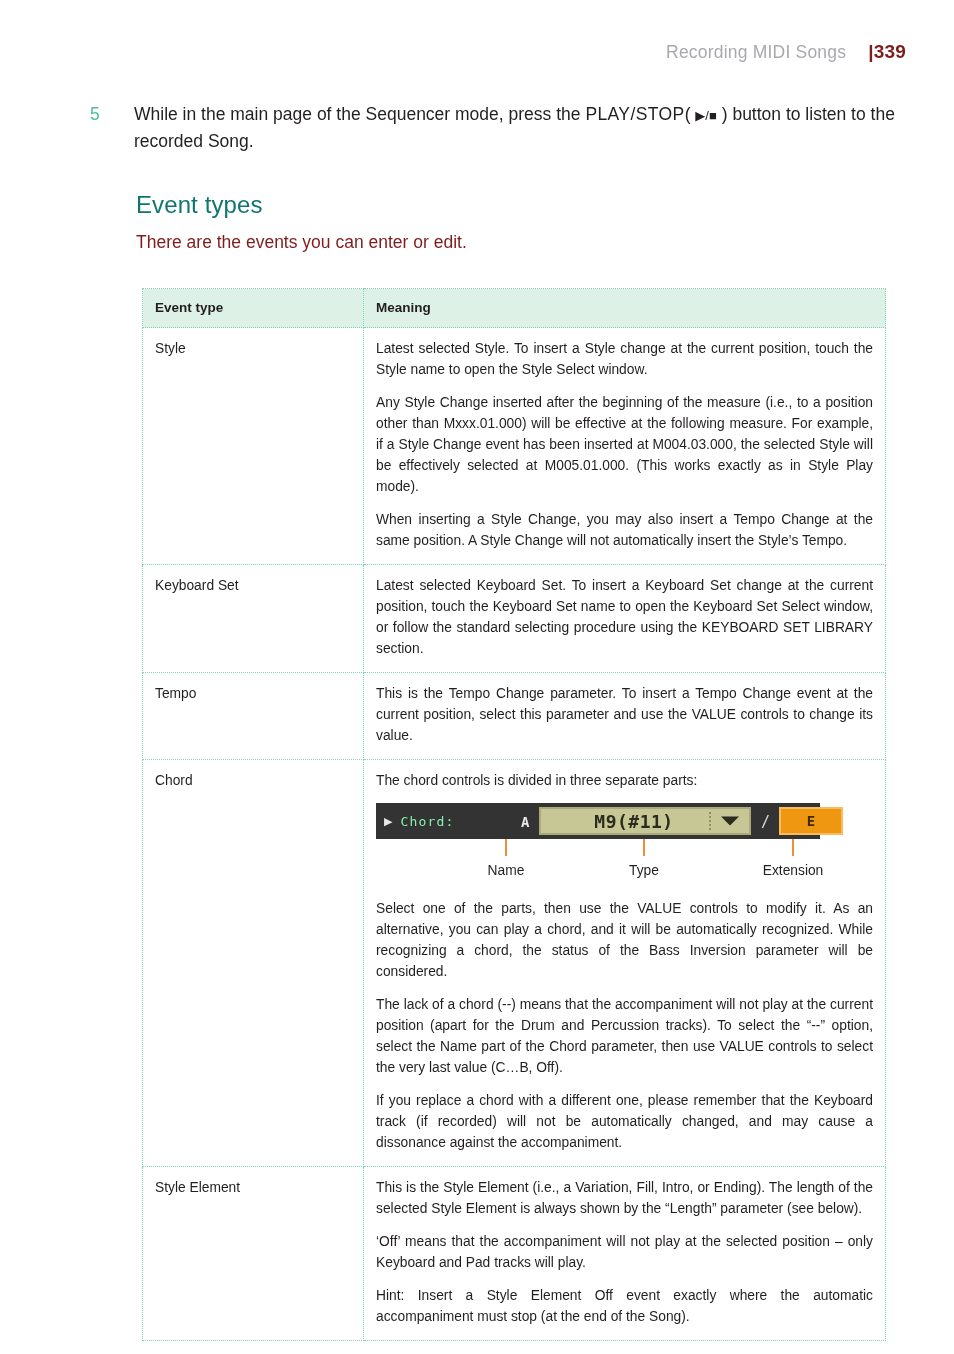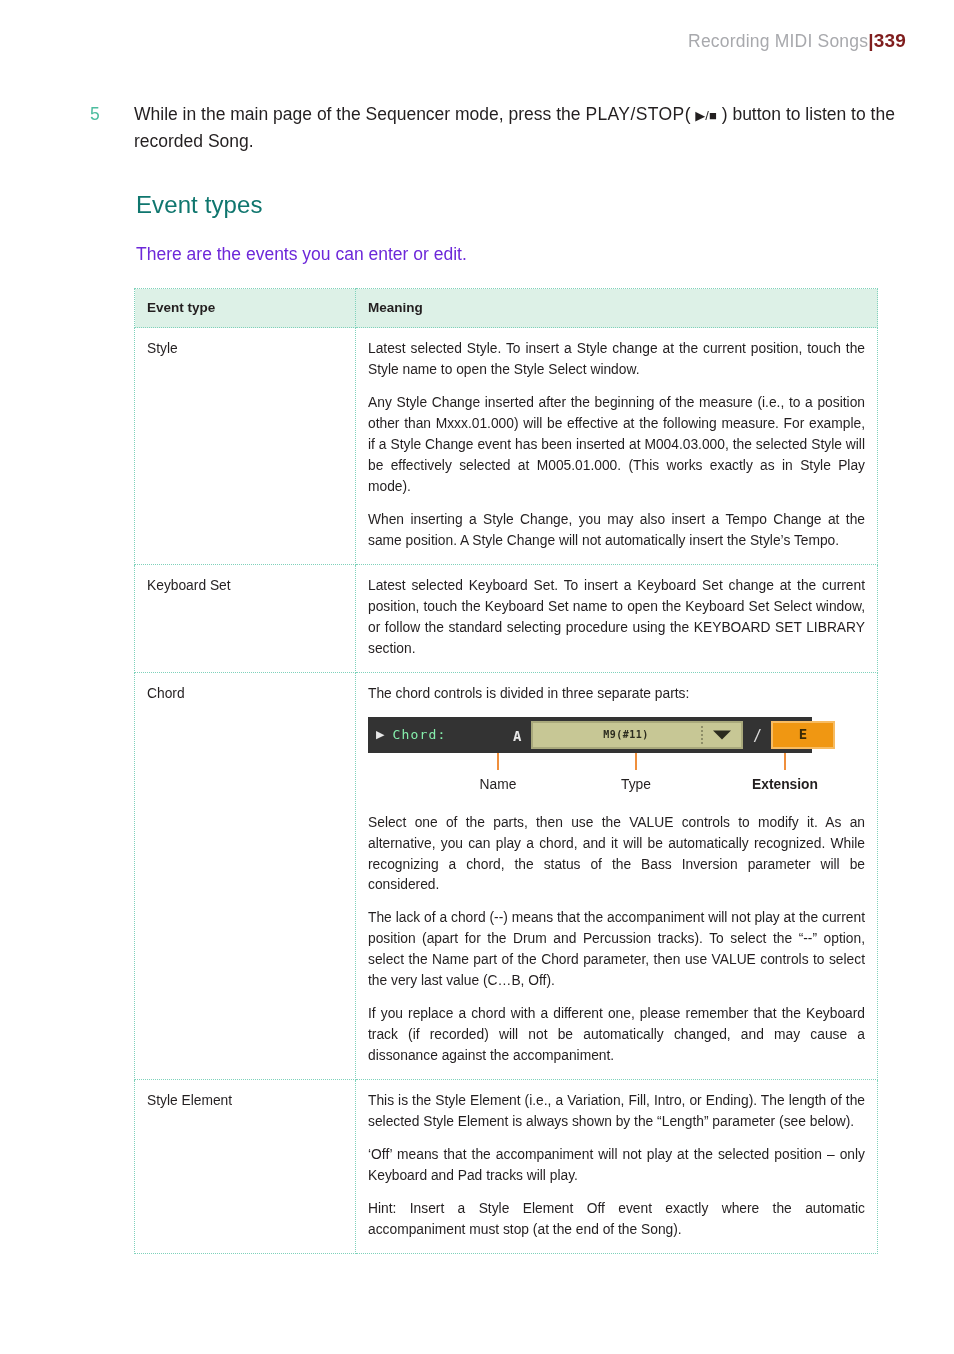--- a/index.html
+++ b/index.html
@@ -12,24 +12,25 @@
     height: 1354px;
     position: relative;
     font-family: "Liberation Sans", sans-serif;
     color: #231f20;
     -webkit-font-smoothing: antialiased;
   }
 
   
   .page-header {
     position: absolute;
-    top: 30px;
+    top: 41px;
     right: 48px;
     display: flex;
     align-items: baseline;
+    gap: 22px;
   }
   .header-title {
     font-size: 17.5px;
     color: #a8a9ad;
     letter-spacing: 0.2px;
   }
   .header-pageno {
     font-size: 19px;
     font-weight: bold;
     color: #7f1d1d;
@@ -67,31 +68,31 @@
     top: 191px;
     left: 136px;
     font-size: 24px;
     color: #0f766e;
     font-weight: normal;
     margin: 0;
     letter-spacing: 0.1px;
   }
   .intro-text {
     position: absolute;
-    top: 244px;
+    top: 232px;
     left: 136px;
     font-size: 17.5px;
-    color: #6d28d9;
+    color: #7f1d1d;
   }
 
   
   .event-table {
     position: absolute;
     top: 288px;
-    left: 134px;
+    left: 142px;
     width: 744px;
     border-collapse: collapse;
     table-layout: fixed;
   }
   .event-table td, .event-table th {
     vertical-align: top;
     border-right: 1px dotted #7fd2bb;
     border-bottom: 1px dotted #7fd2bb;
     border-top: none;
     border-left: 1px dotted #7fd2bb;
@@ -170,21 +171,21 @@
     height: 28px;
     background: #c7c795;
     border: 2px solid #a9a97c;
     box-sizing: border-box;
     display: flex;
     align-items: center;
     justify-content: center;
   }
   .chord-type-text {
     font-family: "DejaVu Sans Mono", monospace;
-    font-size: 10px;
+    font-size: 18px;
     color: #2b2b1e;
     font-weight: bold;
     letter-spacing: 0.5px;
     margin-left: -22px;
   }
   .chord-type-divider {
     position: absolute;
     right: 38px;
     top: 3px;
     bottom: 3px;
@@ -283,20 +284,26 @@
       </td>
     </tr>
 
     <tr>
       <td class="cell-type">Keyboard Set</td>
       <td class="cell-meaning">
         <p>Latest selected Keyboard Set. To insert a Keyboard Set change at the current position, touch the Keyboard Set name to open the Keyboard Set Select window, or follow the standard selecting procedure using the KEYBOARD SET LIBRARY section.</p>
       </td>
     </tr>
 
+    <tr>
+      <td class="cell-type">Tempo</td>
+      <td class="cell-meaning">
+        <p>This is the Tempo Change parameter. To insert a Tempo Change event at the current position, select this parameter and use the VALUE controls to change its value.</p>
+      </td>
+    </tr>
 
     <tr>
       <td class="cell-type">Chord</td>
       <td class="cell-meaning">
         <p class="nojust">The chord controls is divided in three separate parts:</p>
 
         <div class="chord-figure">
           <div class="chord-bar">
             <span class="chord-arrow">▶</span>
             <span class="chord-label">Chord:</span>
@@ -311,21 +318,21 @@
           </div>
 
           <div class="callouts">
             <span class="callout-tick" style="left:129px;"></span>
             <span class="callout-label" style="left:130px;text-align:center;">Name</span>
 
             <span class="callout-tick" style="left:267px;"></span>
             <span class="callout-label" style="left:268px;">Type</span>
 
             <span class="callout-tick" style="left:416px;"></span>
-            <span class="callout-label" style="left:417px;font-weight:bold;">Extension</span>
+            <span class="callout-label" style="left:417px;">Extension</span>
           </div>
         </div>
 
         <p>Select one of the parts, then use the VALUE controls to modify it. As an alternative, you can play a chord, and it will be automatically rec­ognized. While recognizing a chord, the status of the Bass Inversion parameter will be considered.</p>
         <p>The lack of a chord (--) means that the accompaniment will not play at the current position (apart for the Drum and Percussion tracks). To select the “--” option, select the Name part of the Chord parame­ter, then use VALUE controls to select the very last value (C…B, Off).</p>
         <p>If you replace a chord with a different one, please remember that the Keyboard track (if recorded) will not be automatically changed, and may cause a dissonance against the accompaniment.</p>
       </td>
     </tr>
 
     <tr>

